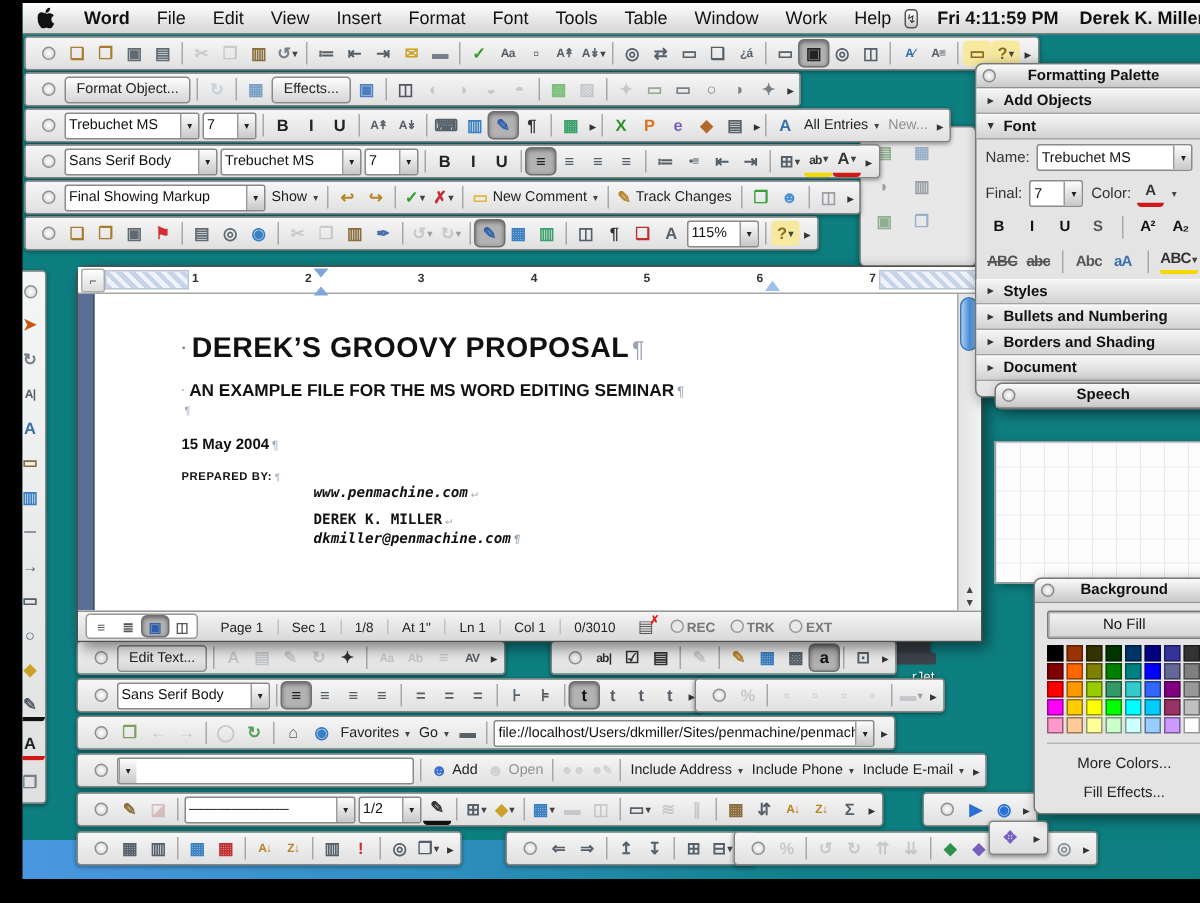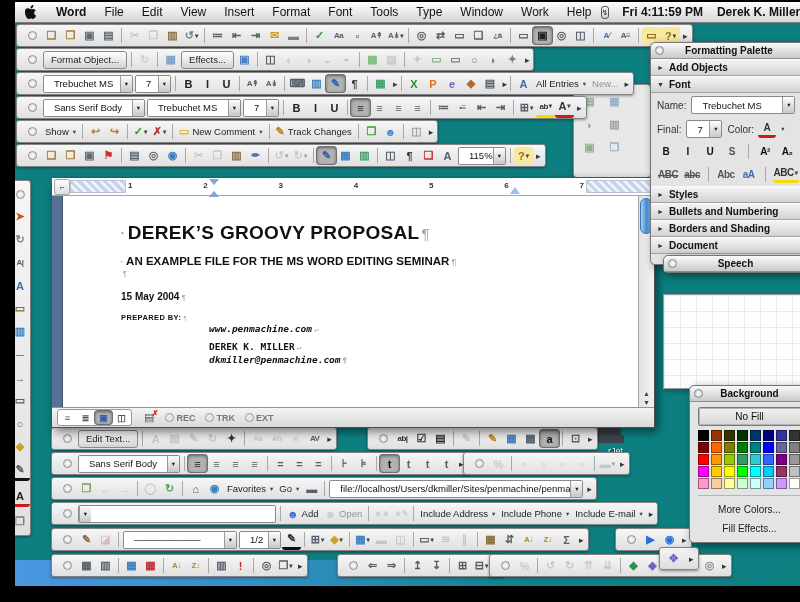--- a/index.html
+++ b/index.html
@@ -19,21 +19,21 @@
   .tb::before{content:"";width:7px;height:7px;border:1px solid #909090;border-radius:50%;background:radial-gradient(#fff,#cfcfcf);margin-right:5px;flex:none;}
   .vtb{flex-direction:column;width:22px;height:auto;padding:9px 0 5px;gap:6px;}
   .vtb::before{margin:0 0 3px 0;}
   .ic{min-width:17px;height:17px;display:inline-flex;align-items:center;justify-content:center;font-size:11px;font-weight:bold;border-radius:3px;padding:0 1px;position:relative;cursor:default;flex:none;}
   .ic.sm{font-size:8px;letter-spacing:-.5px;}
   .ic.sel{background:#b2b2b2;box-shadow:inset 0 1px 3px rgba(0,0,0,.45),0 0 0 1px #6f6f6f;}
   .gray{opacity:.45;}
   .dda{font-size:6.5px;color:#444;margin-left:1px;flex:none;}
   .sep{width:1px;height:15px;background:#a8a8a8;margin:0 3px;flex:none;}
   .dd{display:inline-flex;align-items:center;height:16px;background:#fff;border:1px solid #8a8a8a;border-radius:2px;font-size:9.5px;overflow:hidden;flex:none;margin:0 1px;}
-  .ddt{flex:1;padding:0 10px;overflow:hidden;white-space:nowrap;color:#111;}
+  .ddt{flex:1;padding:0 2px;overflow:hidden;white-space:nowrap;color:#111;}
   .ddb{width:11px;align-self:stretch;background:linear-gradient(#fdfdfd,#c8c8c8);border-left:1px solid #9a9a9a;display:flex;align-items:center;justify-content:center;font-size:6.5px;color:#222;flex:none;}
   .tbtn{height:16px;display:inline-flex;align-items:center;padding:0 7px;background:linear-gradient(#fefefe,#d4d4d4);border:1px solid #8a8a8a;border-radius:3px;font-size:9.5px;color:#222;flex:none;margin:0 1px;}
   .ibtn{display:inline-flex;align-items:center;gap:3px;font-size:9.5px;color:#222;padding:0 3px;flex:none;}
   .ibtn .gi{font-weight:bold;font-size:11px;}
   .ovf{font-size:9px;color:#333;margin-left:3px;flex:none;}
   
   .minipal{position:absolute;background:#e8e8e8;border:1px solid #8a8a8a;border-radius:4px;box-shadow:0 1px 4px rgba(0,0,0,.4);display:flex;flex-wrap:wrap;align-content:flex-start;gap:6px;padding:8px 6px;z-index:1;box-sizing:border-box;}
   
   .docwin{position:absolute;left:36px;top:175px;width:604px;height:251px;background:#ececec;border:1px solid #4f4f4f;border-radius:6px 6px 0 0;box-shadow:3px 4px 10px rgba(0,0,0,.5);display:flex;flex-direction:column;z-index:3;box-sizing:border-box;}
   .titlebar{height:19px;background:linear-gradient(#fafafa,#c8c8c8);border-bottom:1px solid #8d8d8d;display:flex;align-items:center;padding:0 6px;border-radius:6px 6px 0 0;flex:none;}
@@ -117,21 +117,21 @@
       </span>
       <span style="display:flex;">
           <span class="mitem">Word</span>
           <span class="mitem">File</span>
           <span class="mitem">Edit</span>
           <span class="mitem">View</span>
           <span class="mitem">Insert</span>
           <span class="mitem">Format</span>
           <span class="mitem">Font</span>
           <span class="mitem">Tools</span>
-          <span class="mitem">Type</span>
+          <span class="mitem">Table</span>
           <span class="mitem">Window</span>
           <span class="mitem">Work</span>
           <span class="mitem">Help</span>
         </span>
       <span class="mspacer"></span>
       <span class="batt">↯</span>
       <span class="mclock">Fri 4:11:59 PM</span>
       <span class="muser">Derek K. Miller</span>
 
     </div>
@@ -272,20 +272,24 @@
         <span class="ic sm" style="color: rgb(85, 96, 106);">•≡</span>
         <span class="ic" style="color: rgb(85, 96, 106);">⇤</span>
         <span class="ic" style="color: rgb(85, 96, 106);">⇥</span>
         <span class="sep"></span>
         <span class="ic" style="color: rgb(85, 96, 106);">⊞<span class="dda">▾</span></span>
         <span class="ic sm" style="color: rgb(51, 51, 51); border-bottom: 3px solid rgb(245, 216, 0);">ab<span class="dda">▾</span></span>
         <span class="ic" style="color: rgb(51, 51, 51); border-bottom: 3px solid rgb(208, 24, 24);">A<span class="dda">▾</span></span>
         <span class="ovf">▸</span>
       </div>
     <div class="tb" style="left:1px;top:118px;">
+        <span class="dd" style="width: 132px;">
+          <span class="ddt">Final Showing Markup</span>
+          <span class="ddb">▾</span>
+        </span>
         <span class="ibtn">
           <span>Show</span>
           <span class="dda">▾</span>
         </span>
         <span class="sep"></span>
         <span class="ic" style="color: rgb(184, 134, 42);">↩</span>
         <span class="ic" style="color: rgb(184, 134, 42);">↪</span>
         <span class="sep"></span>
         <span class="ic" style="color: rgb(47, 158, 47);">✓<span class="dda">▾</span></span>
         <span class="ic" style="color: rgb(192, 48, 48);">✗<span class="dda">▾</span></span>
@@ -400,20 +404,29 @@
           <span class="sarr" style="bottom:10px;">▲</span>
           <span class="sarr" style="bottom:1px;">▼</span>
         </div>
       </div>
       <div class="statusbar">
         <span class="viewbox">
             <span class="ic" style="color: rgb(85, 85, 85);">≡</span>
             <span class="ic" style="color: rgb(85, 85, 85);">≣</span>
             <span class="ic sel" style="color: rgb(47, 95, 174);">▣</span>
             <span class="ic" style="color: rgb(85, 85, 85);">◫</span>
+          </span>
+        <span style="display:flex;">
+            <span class="sf">Page 1</span>
+            <span class="sf">Sec 1</span>
+            <span class="sf">1/8</span>
+            <span class="sf">At 1"</span>
+            <span class="sf">Ln 1</span>
+            <span class="sf">Col 1</span>
+            <span class="sf">0/3010</span>
           </span>
         <span class="spell">▤<span class="x">✗</span></span>
         <span style="display:flex;">
             <span class="tg">
               <span class="tgc"></span>
               <span>REC</span>
             </span>
             <span class="tg">
               <span class="tgc"></span>
               <span>TRK</span>

